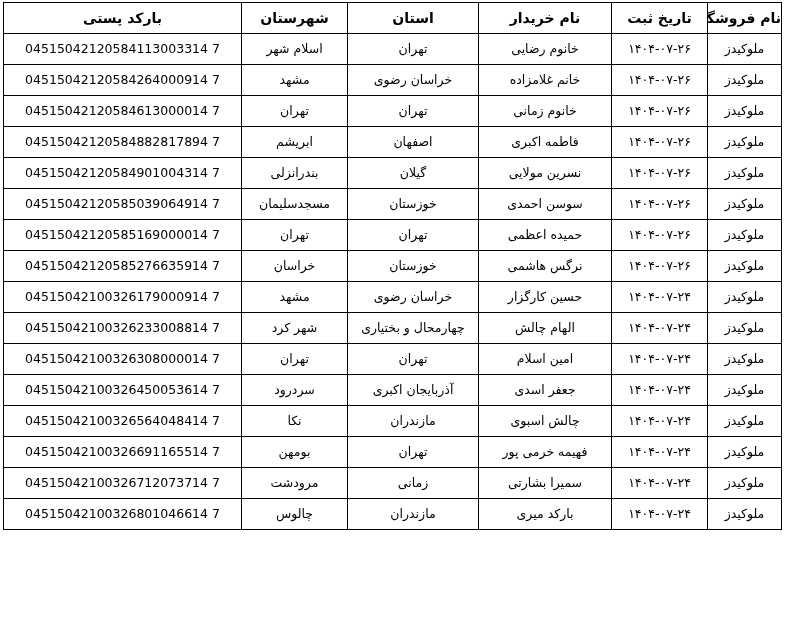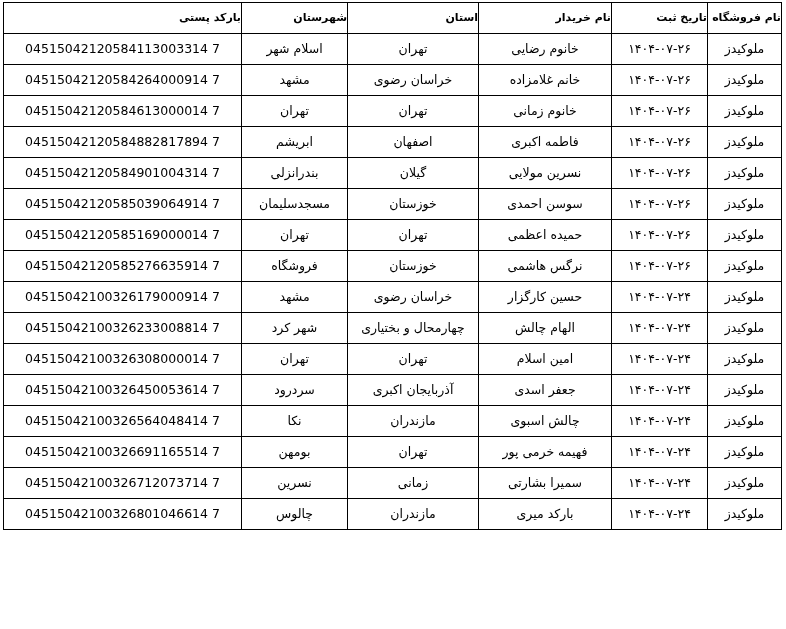--- a/index.html
+++ b/index.html
@@ -33,23 +33,22 @@
     vertical-align: middle;
     font-size: 12.5px;
     padding: 0;
     height: 30px;
     line-height: 30px;
     white-space: nowrap;
     overflow: hidden;
   }
   table.parcels thead th {
     font-weight: bold;
-    font-size: 11px;
+    font-size: 14px;
     height: 30px;
-    text-align: right;
   }
   
   col.c-store   { width: 74px; }
   col.c-date    { width: 96px; }
   col.c-buyer   { width: 133px; }
   col.c-province{ width: 131px; }
   col.c-city    { width: 106px; }
   col.c-barcode { width: 238px; }
 
   td.barcode {
@@ -141,21 +140,21 @@
           <td class="buyer">حمیده اعظمی</td>
           <td class="province">تهران</td>
           <td class="city">تهران</td>
           <td class="barcode">04515042120585169000014 7</td>
         </tr>
         <tr>
           <td class="store">ملوکیدز</td>
           <td class="date">۱۴۰۴-۰۷-۲۶</td>
           <td class="buyer">نرگس هاشمی</td>
           <td class="province">خوزستان</td>
-          <td class="city">فروشگاه</td>
+          <td class="city">خراسان</td>
           <td class="barcode">04515042120585276635914 7</td>
         </tr>
         <tr>
           <td class="store">ملوکیدز</td>
           <td class="date">۱۴۰۴-۰۷-۲۴</td>
           <td class="buyer">حسین کارگزار</td>
           <td class="province">خراسان رضوی</td>
           <td class="city">مشهد</td>
           <td class="barcode">04515042100326179000914 7</td>
         </tr>
@@ -197,21 +196,21 @@
           <td class="buyer">فهیمه خرمی پور</td>
           <td class="province">تهران</td>
           <td class="city">بومهن</td>
           <td class="barcode">04515042100326691165514 7</td>
         </tr>
         <tr>
           <td class="store">ملوکیدز</td>
           <td class="date">۱۴۰۴-۰۷-۲۴</td>
           <td class="buyer">سمیرا بشارتی</td>
           <td class="province">زمانی</td>
-          <td class="city">نسرین</td>
+          <td class="city">مرودشت</td>
           <td class="barcode">04515042100326712073714 7</td>
         </tr>
         <tr>
           <td class="store">ملوکیدز</td>
           <td class="date">۱۴۰۴-۰۷-۲۴</td>
           <td class="buyer">بارکد میری</td>
           <td class="province">مازندران</td>
           <td class="city">چالوس</td>
           <td class="barcode">04515042100326801046614 7</td>
         </tr>

